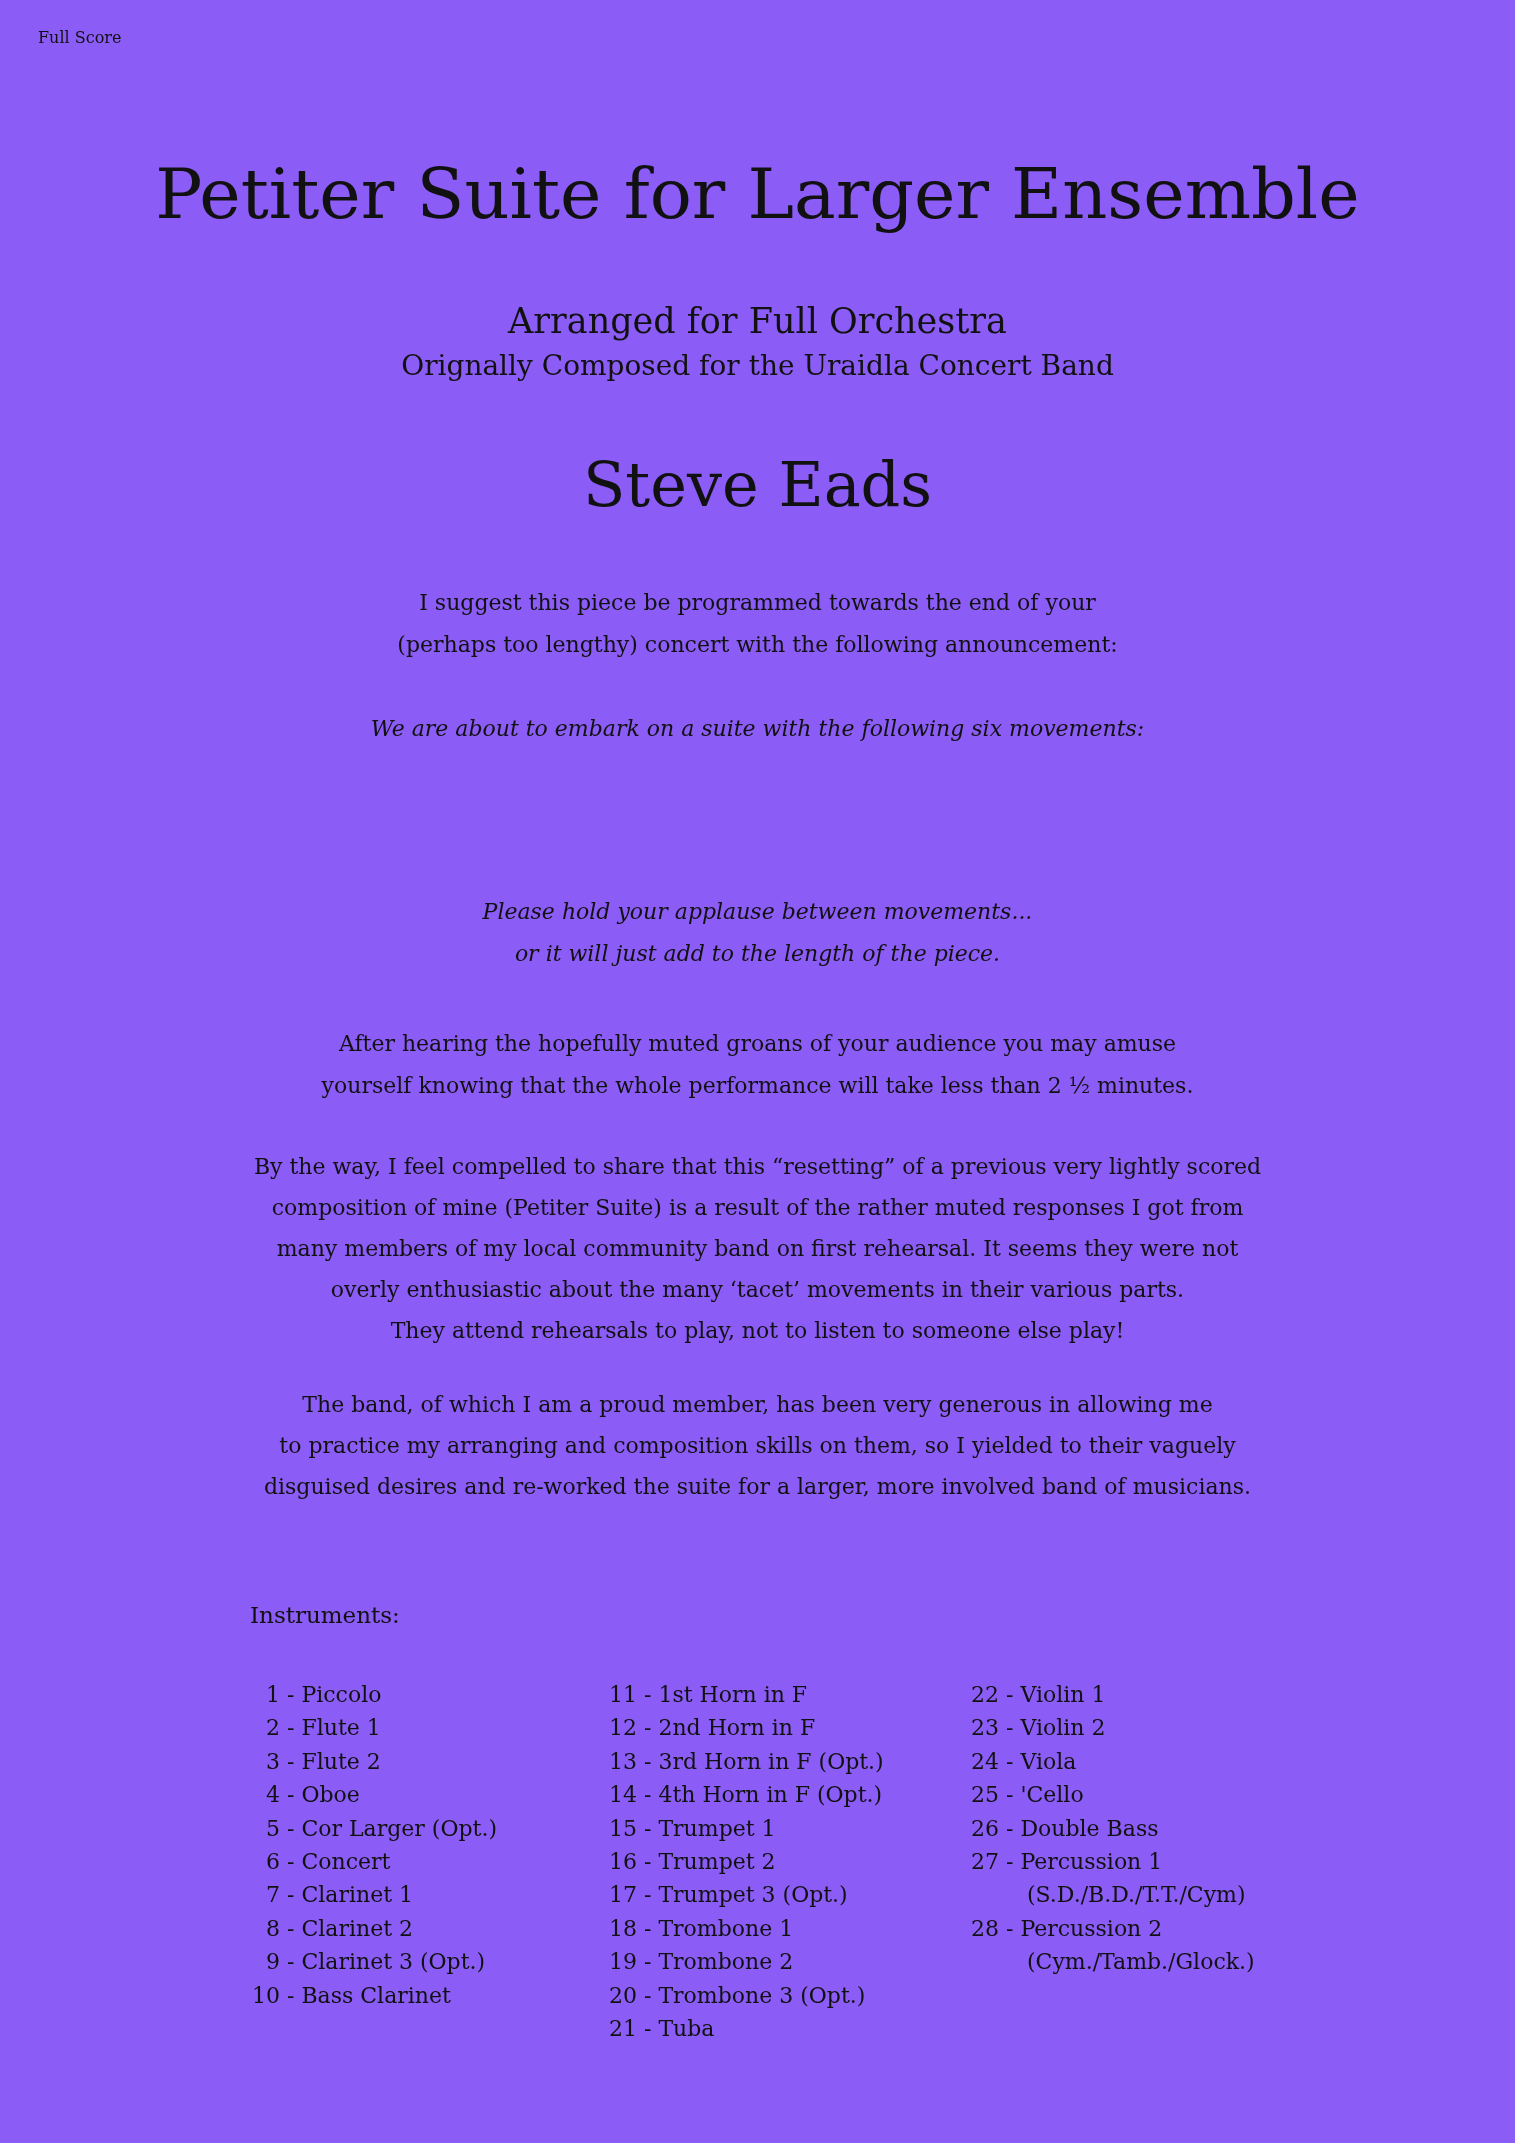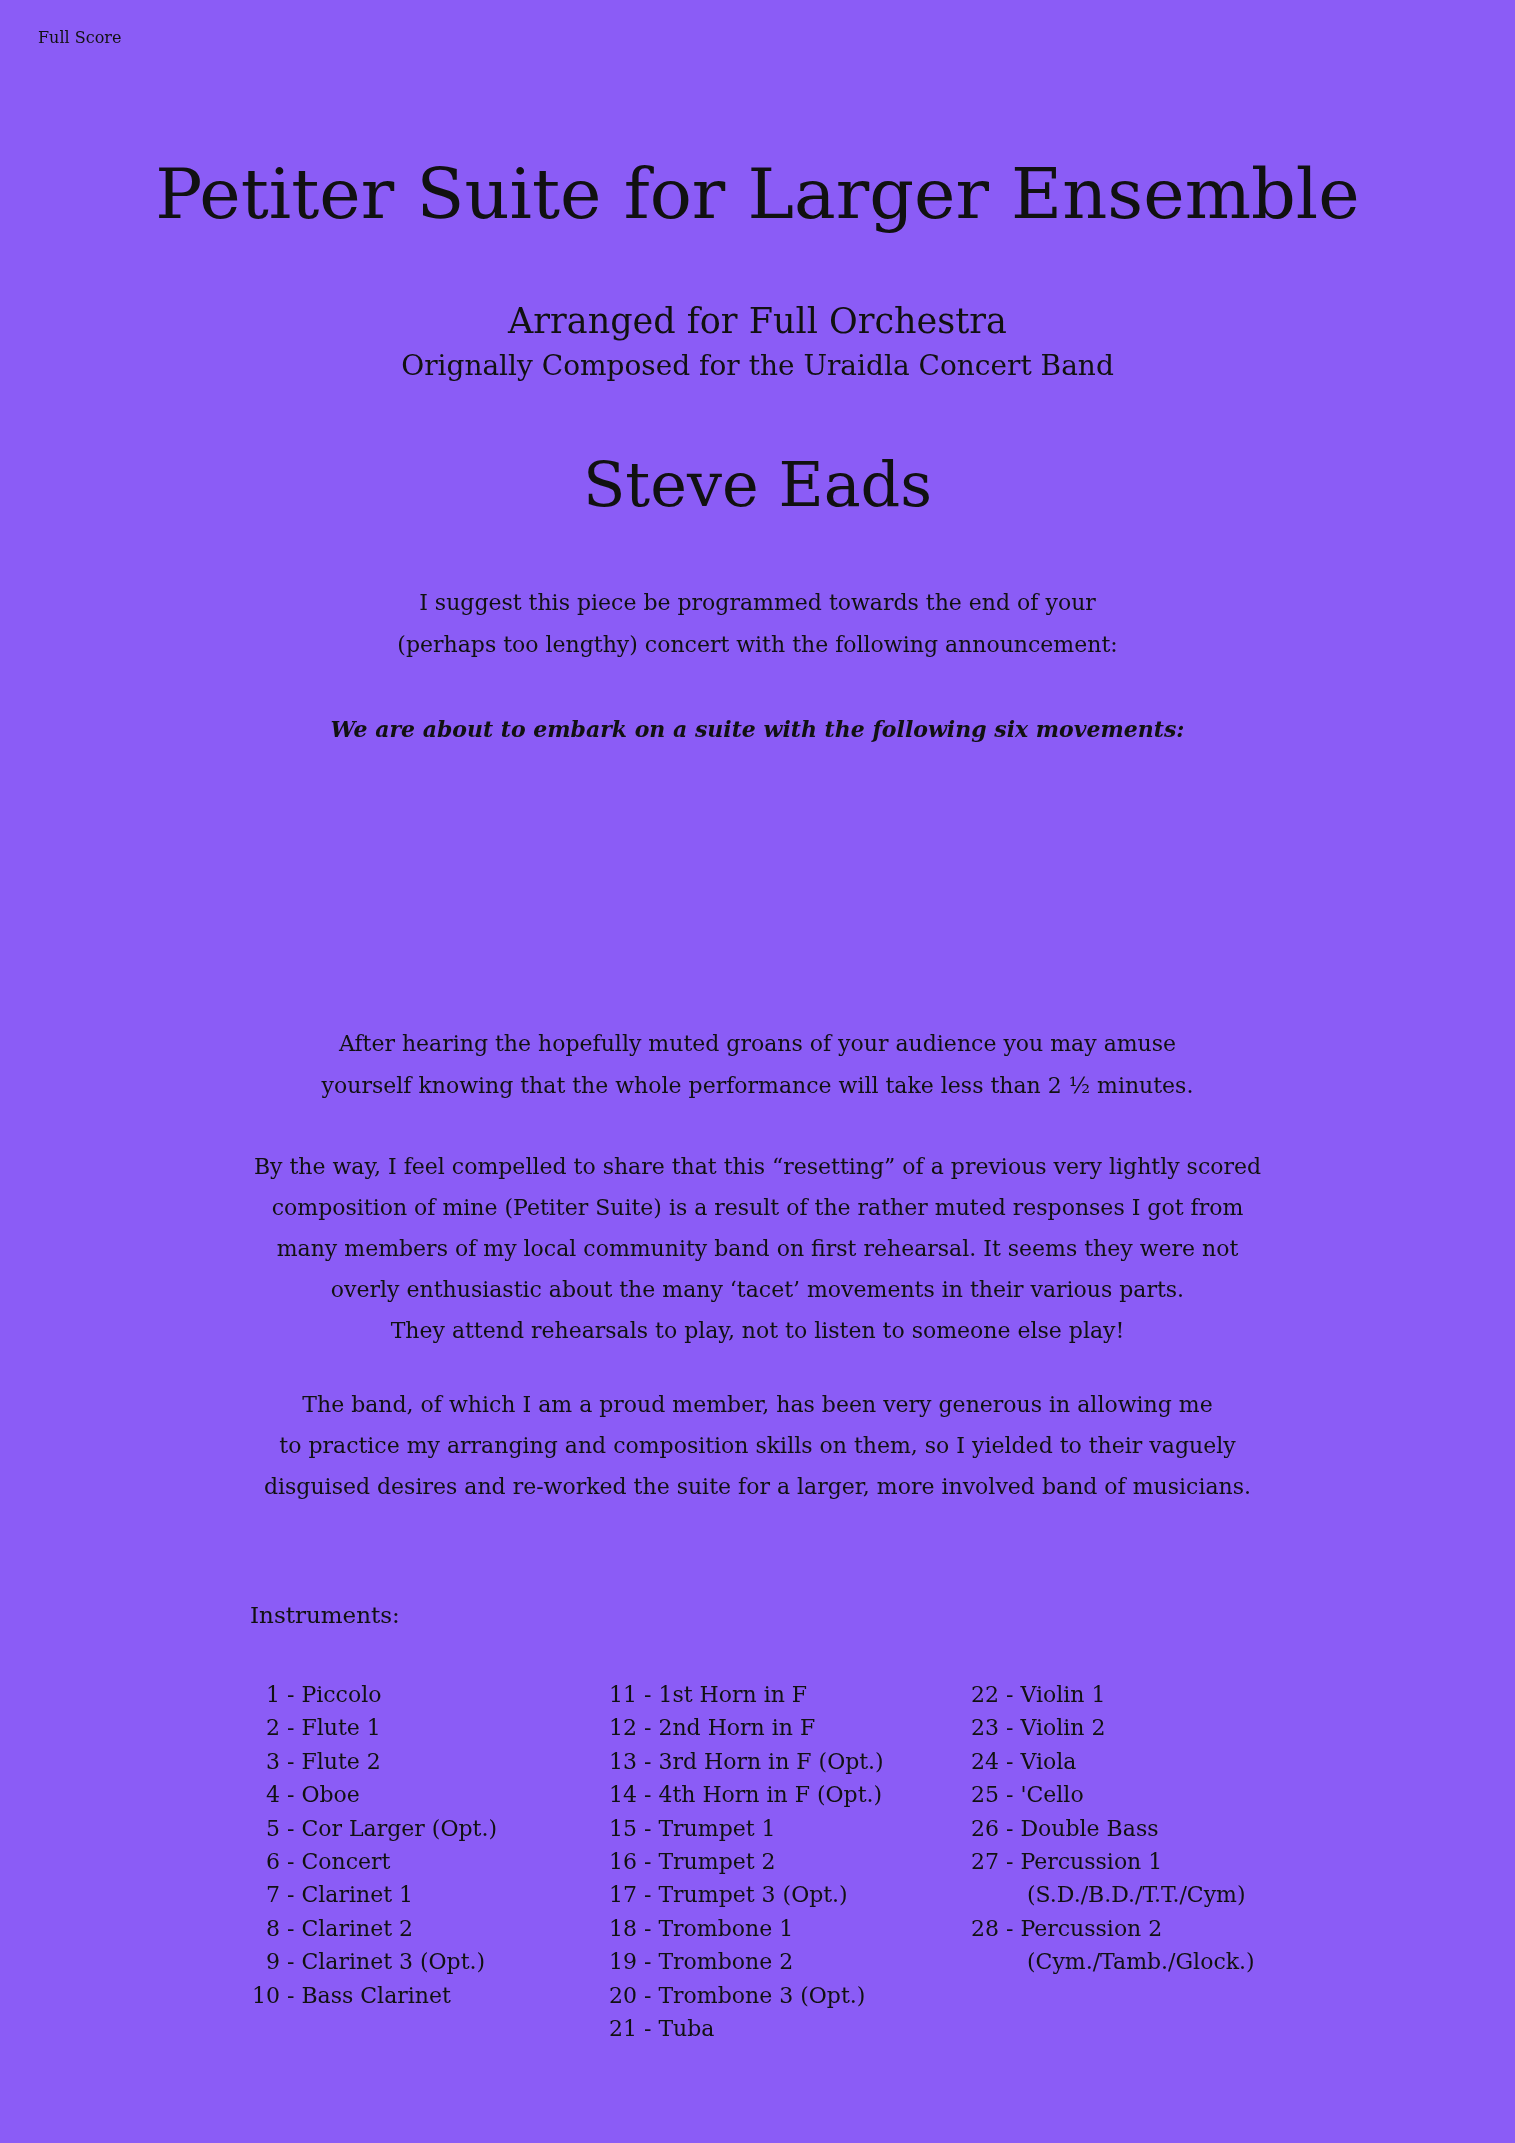--- a/index.html
+++ b/index.html
@@ -40,21 +40,21 @@
   }
   .author {
     top: 448px;
     font-size: 62px;
   }
   .body-par {
     font-size: 22px;
     line-height: 42px;
   }
   .intro       { top: 582px; }
-  .announce    { top: 708px; font-style: italic; font-weight: bold; }
+  .announce    { top: 708px; font-style: italic; }
   .movements   { top: 782px; font-style: italic; line-height: 43px; }
   .applause    { top: 891px; font-style: italic; }
   .after-note  { top: 1023px; }
   .by-the-way  { top: 1146px; line-height: 41px; }
   .band-note   { top: 1384px; line-height: 41px; }
 
   .instruments-label {
     top: 1602px;
     left: 250px;
     font-size: 23px;
@@ -87,20 +87,22 @@
   <div class="abs centered subtitle2">Orignally Composed for the Uraidla Concert Band</div>
 
   <div class="abs centered author">Steve Eads</div>
 
   <div class="abs centered body-par multiline intro">I suggest this piece be programmed towards the end of your
 (perhaps too lengthy) concert with the following announcement:</div>
 
   <div class="abs centered body-par multiline announce">We are about to embark on a suite with the following six movements:</div>
 
 
+  <div class="abs centered body-par multiline applause">Please hold your applause between movements...
+or it will just add to the length of the piece.</div>
 
   <div class="abs centered body-par multiline after-note">After hearing the hopefully muted groans of your audience you may amuse
 yourself knowing that the whole performance will take less than 2 ½ minutes.</div>
 
   <div class="abs centered body-par multiline by-the-way">By the way, I feel compelled to share that this “resetting” of a previous very lightly scored
 composition of mine (Petiter Suite) is a result of the rather muted responses I got from
 many members of my local community band on first rehearsal. It seems they were not
 overly enthusiastic about the many ‘tacet’ movements in their various parts.
 They attend rehearsals to play, not to listen to someone else play!</div>
 

